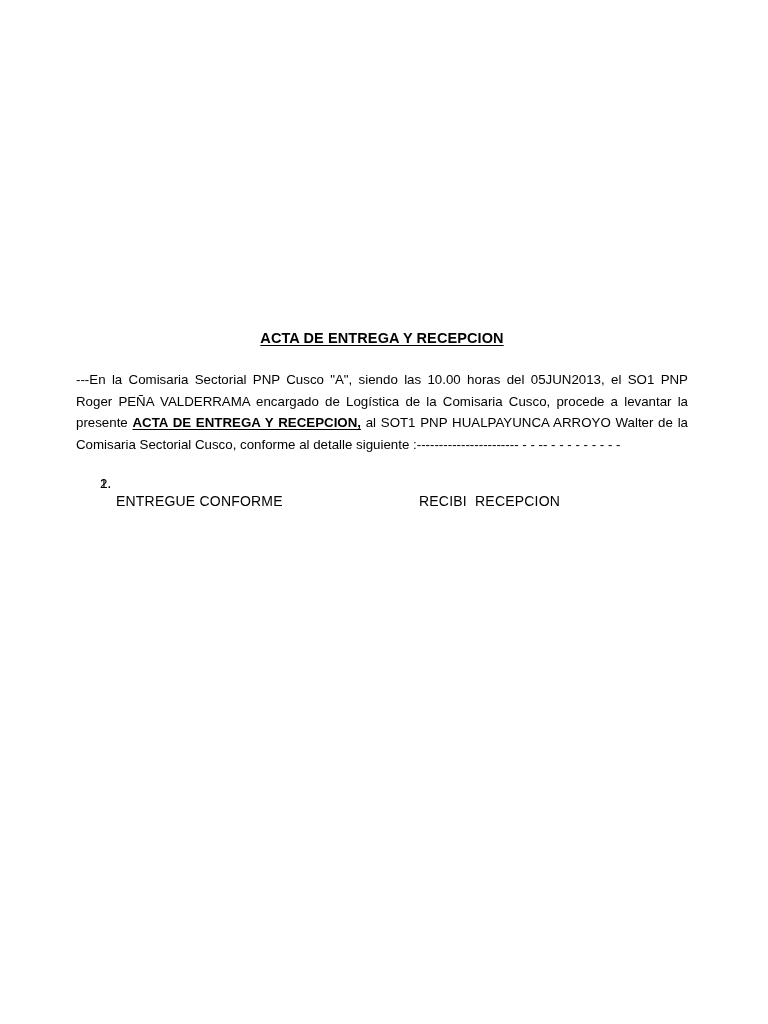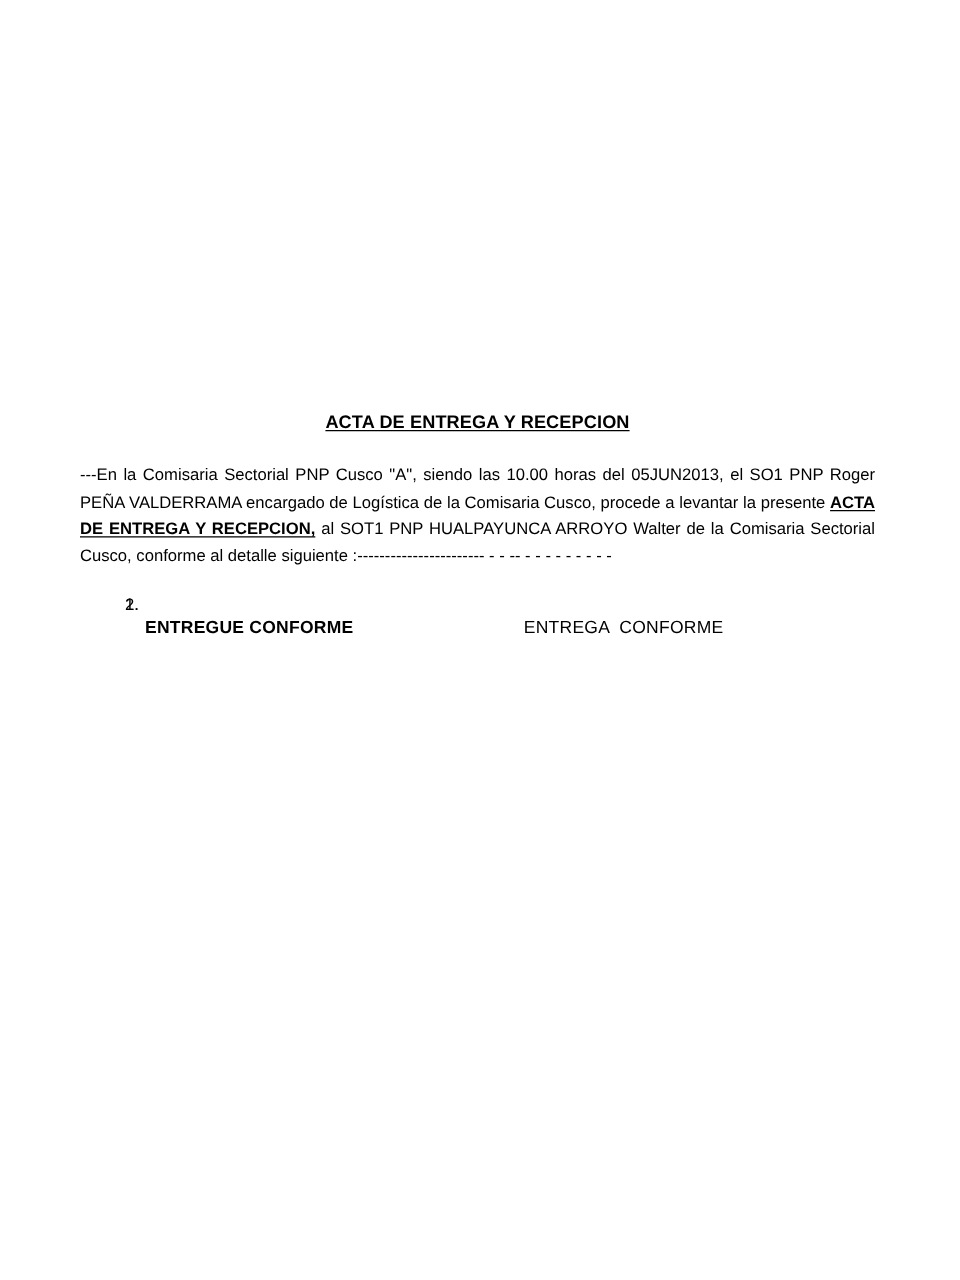--- a/index.html
+++ b/index.html
@@ -43,21 +43,21 @@
   .doc-title span.t {
     text-decoration: underline;
     text-underline-offset: 2px;
   }
 
   .para {
     font-size: 13.3px;
     line-height: 21.5px;
     text-align: justify;
     text-justify: inter-word;
-    margin: 0;
+    margin: 12px;
   }
 
   .para-main {
     margin-bottom: 4px;
   }
 
   .inline-strong {
     font-weight: bold;
     text-decoration: underline;
     text-underline-offset: 2px;
@@ -99,21 +99,21 @@
     position: relative;
     height: 26px;
   }
   .sig {
     position: absolute;
     top: 0;
     font-size: 14px;
     letter-spacing: 0.2px;
     white-space: pre;
   }
-  .sig-left  { left: 52px; font-weight: bold; }
+  .sig-left  { left: 52px; }
   .sig-right { left: 355px; }
 </style>
 </head>
 <body>
 
 <div class="page">
 
   <div class="doc-body">
 
     <h1 class="doc-title"><span class="t">ACTA DE  ENTREGA Y RECEPCION </span></h1>
@@ -121,17 +121,17 @@
     <p class="para para-main"><span>---En la Comisaria Sectorial PNP Cusco "A", siendo las 10.00  horas del 05JUN2013, el SO1 PNP Roger PEÑA VALDERRAMA encargado de Logística de la Comisaria Cusco,  procede a levantar la presente </span><span class="inline-strong">ACTA DE ENTREGA Y RECEPCION,</span><span> al SOT1 PNP HUALPAYUNCA ARROYO Walter de la Comisaria Sectorial Cusco, conforme al detalle siguiente :</span><span class="dashes">----------------------- - - -- - - - - - - - - -</span></p>
 
     <ol class="item-list">
       <li><span class="marker">1.</span></li>
       <li><span class="marker">2.</span></li>
     </ol>
 
 
     <div class="signatures">
       <div class="sig sig-left">ENTREGUE CONFORME</div>
-      <div class="sig sig-right">ENTREGA  CONFORME</div>
+      <div class="sig sig-right">RECIBI  RECEPCION</div>
     </div>
 
   </div>
 </div>
 
 </body></html>

